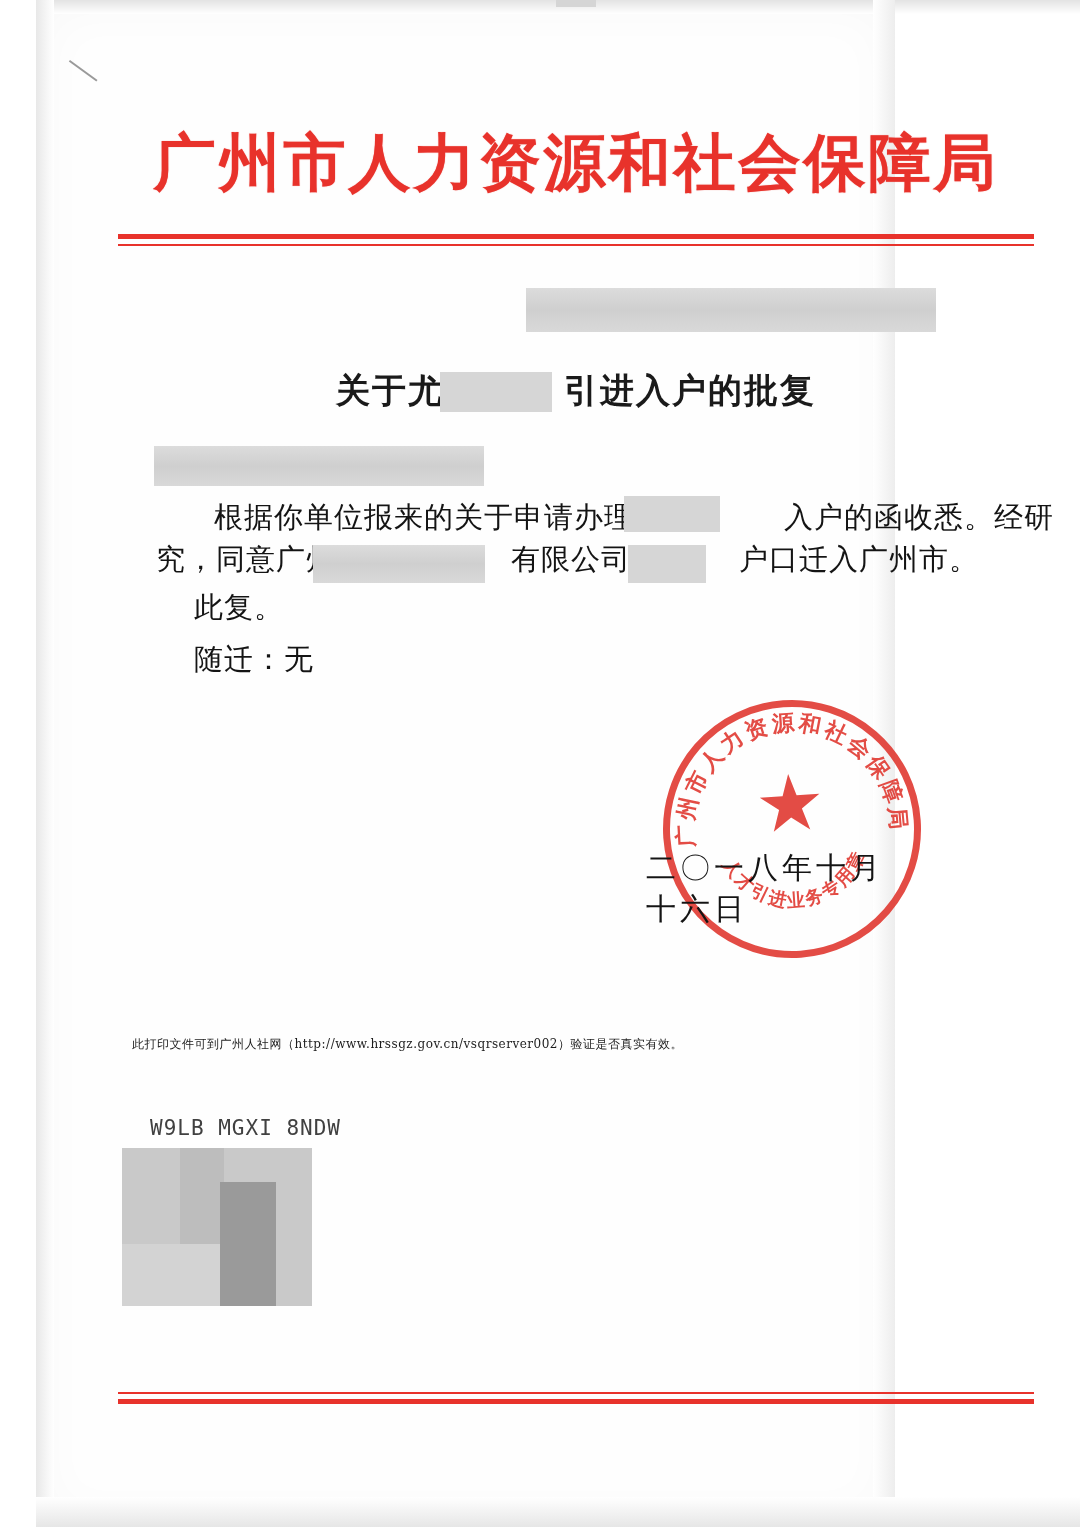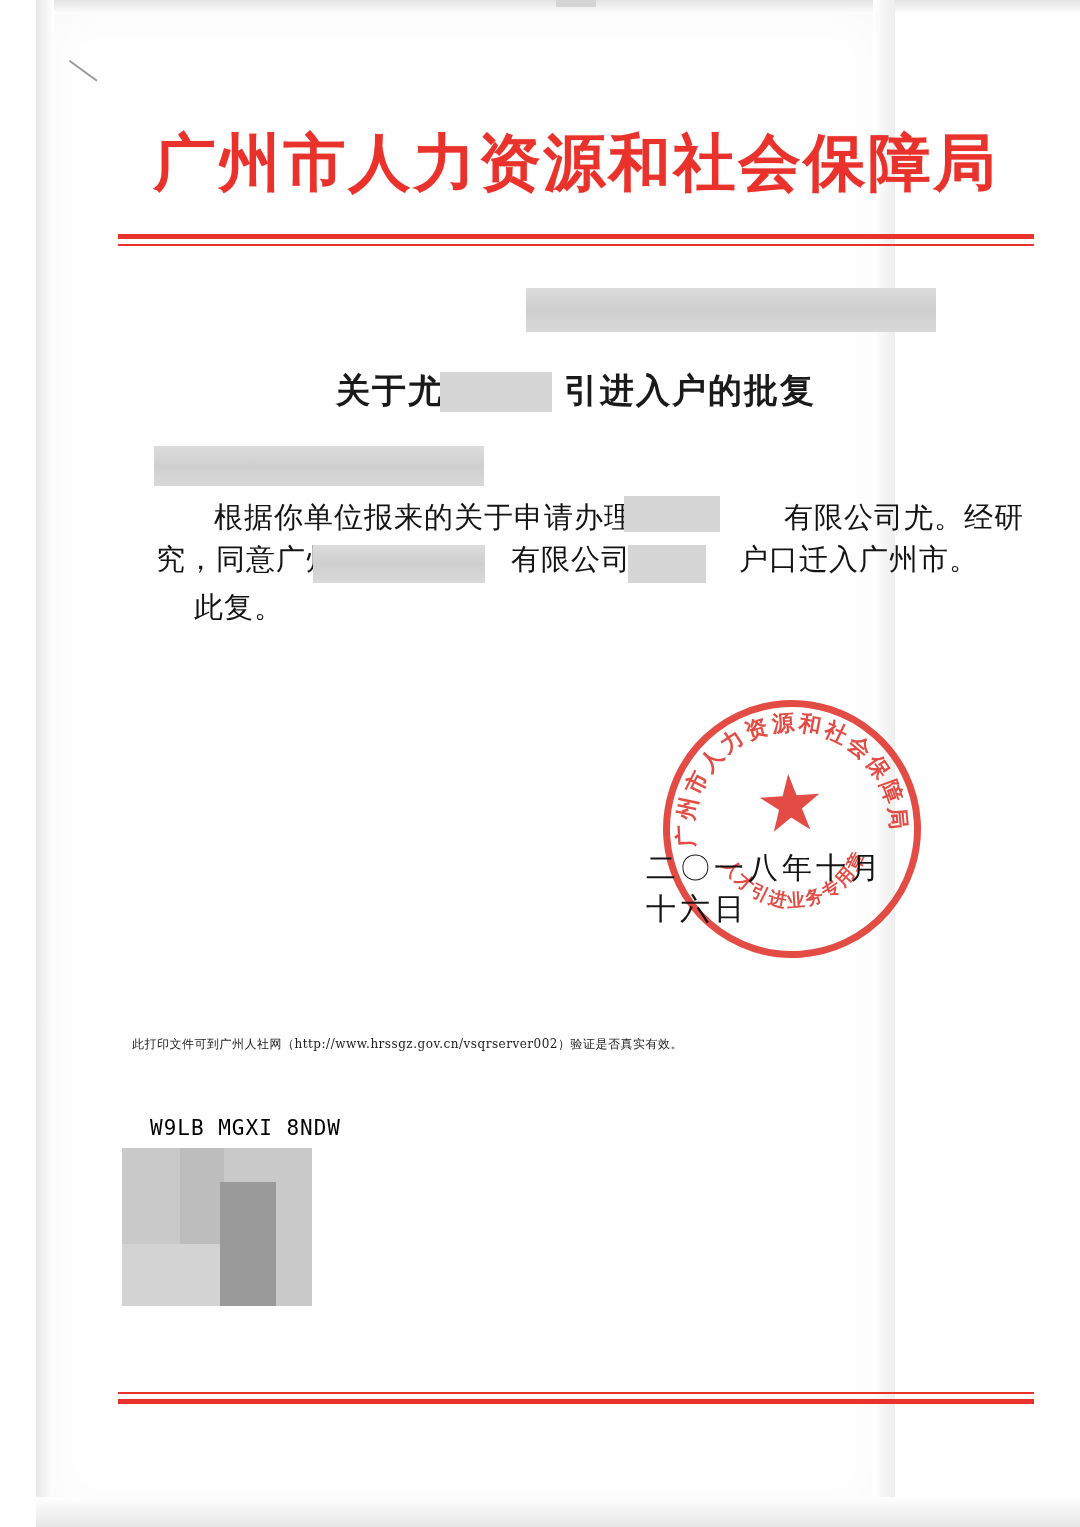--- a/index.html
+++ b/index.html
@@ -230,21 +230,21 @@
     white-space: nowrap;
   }
 
   
   .doc-code {
     position: absolute;
     left: 114px; top: 1116px;
     font-family: "DejaVu Sans Mono", monospace;
     font-size: 21px;
     letter-spacing: 1px;
-    color: #000000;
+    color: #404040;
   }
   .qr-block {
     position: absolute;
     left: 86px; top: 1148px;
     width: 190px; height: 158px;
     background: #c9c9c9;
   }
   .qr-block .q1 {
     position: absolute; left: 58px; top: 0; width: 44px; height: 158px;
     background: #bdbdbd;
@@ -291,31 +291,32 @@
   <div class="redact soft" style="left:490px; top:288px; width:410px; height:44px;"></div>
 
   <div class="doc-title">
     <span>关于尤</span><span style="display:inline-block;width:120px;"></span><span>引进入户的批复</span>
   </div>
   <div class="redact" style="left:404px; top:372px; width:112px; height:40px;"></div>
 
   <div class="redact soft" style="left:118px; top:446px; width:330px; height:40px;"></div>
 
   <div class="body-block">
-    <div class="body-line indent2"><span>根据你单位报来的关于申请办理尤</span><span style="display:inline-block;width:120px;"></span><span>有限公司尤。经研</span></div>
+    <div class="body-line indent2"><span>根据你单位报来的关于申请办理尤</span><span style="display:inline-block;width:120px;"></span><span>入户的函收悉。经研</span></div>
   </div>
   <div class="redact" style="left:588px; top:496px; width:96px; height:36px;"></div>
 
   <div class="line-follow" style="top:540px; padding-left:0;">
     <span>究，同意广州</span><span style="display:inline-block;width:175px;"></span><span>有限公司尤</span><span style="display:inline-block;width:78px;"></span><span>户口迁入广州市。</span>
   </div>
   <div class="redact soft" style="left:277px; top:545px; width:172px; height:38px;"></div>
   <div class="redact" style="left:592px; top:545px; width:78px; height:38px;"></div>
 
   <div class="line-follow" style="top:588px;">此复。</div>
+  <div class="line-follow" style="top:640px;">随迁：无</div>
 
   <div class="seal">
     <svg class="seal-arc-top" viewBox="0 0 230 230">
       <defs>
         <path id="arcTop" d="M 22,115 A 93,93 0 1 1 208,115"></path>
         <path id="arcBottom" d="M 42,115 A 73,73 0 0 0 188,115"></path>
       </defs>
       <text font-size="21" letter-spacing="3">
         <textPath href="#arcTop" startOffset="50%" text-anchor="middle">广州市人力资源和社会保障局</textPath>
       </text>

